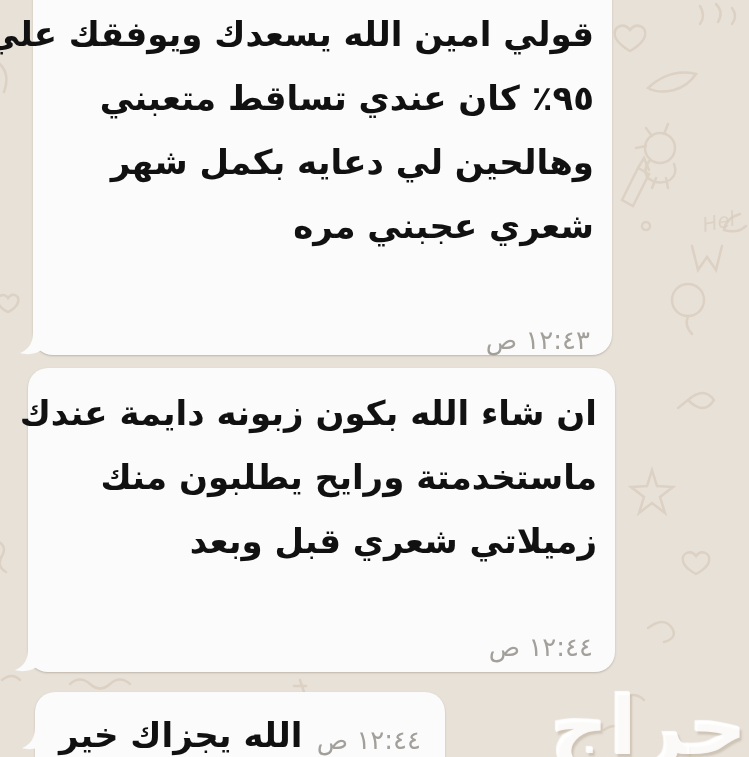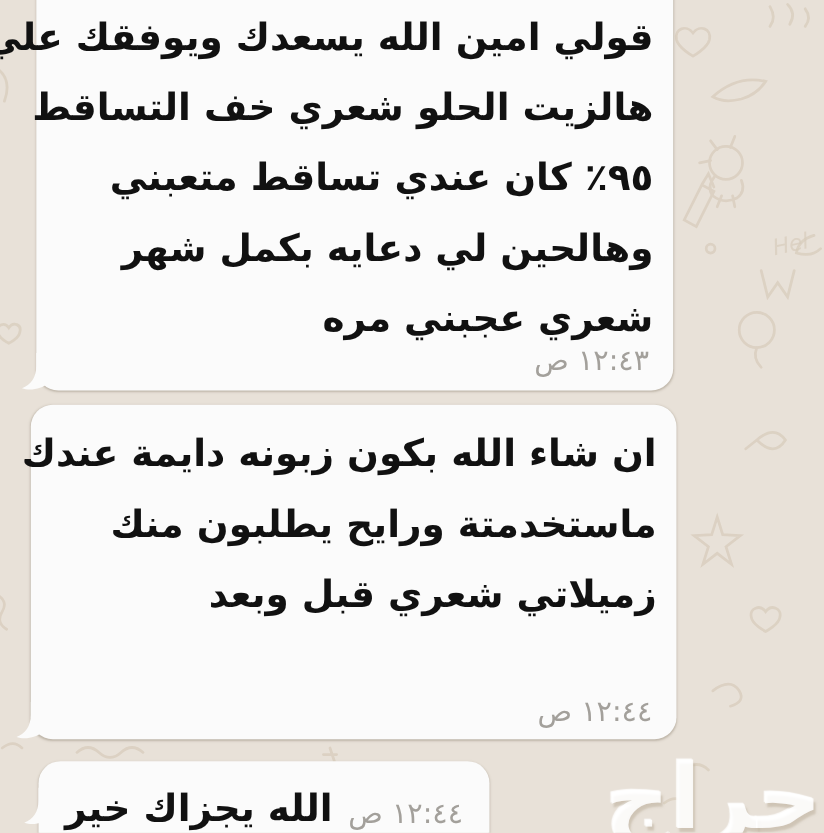--- a/index.html
+++ b/index.html
@@ -30,21 +30,21 @@
   .time{
     position:absolute;
     direction:rtl;
     color:#a3a09b;
     font-size:26px;
     font-weight:normal;
     right:22px;
   }
   #bubble1{left:33px;top:-46px;width:579px;height:401px;}
   #bubble1 .msg-text{padding-top:48px;}
-  #bubble1 .time{bottom:12px;}
+  #bubble1 .time{bottom:0;}
   #bubble2{left:28px;top:368px;width:587px;height:304px;}
   #bubble2 .msg-text{padding-top:13px;}
   #bubble2 .time{bottom:10px;}
   #bubble3{
     left:35px;top:692px;width:410px;height:86px;
     display:flex;align-items:center;justify-content:space-between;
     padding:0 24px;box-sizing:border-box;
   }
   #bubble3 .msg-text{padding:0;font-size:34px;}
   #bubble3 .time{position:static;margin-top:10px;}
@@ -97,21 +97,20 @@
     <text x="704" y="232" transform="rotate(-12 704 232)">Hel</text>
   </g>
 </svg>
 
 <div class="bubble" id="bubble1">
   <svg class="tail" viewBox="0 0 34 34" xmlns="http://www.w3.org/2000/svg">
     <path d="M14 0 L14 12 C14 22 9 29 1 32 C8 34.5 19 33 25 27 L25 0 Z"></path>
   </svg>
   <div class="msg-text">
     <div class="msg-line">قولي امين الله يسعدك ويوفقك علي</div>
-    <div class="msg-line">هالزيت الحلو شعري خف التساقط</div>
     <div class="msg-line">٩٥٪ كان عندي تساقط متعبني</div>
     <div class="msg-line">وهالحين لي دعايه بكمل شهر</div>
     <div class="msg-line">شعري عجبني مره</div>
   </div>
   <div class="time">١٢:٤٣ ص</div>
 </div>
 
 <div class="bubble" id="bubble2">
   <svg class="tail" viewBox="0 0 34 34" xmlns="http://www.w3.org/2000/svg">
     <path d="M14 0 L14 12 C14 22 9 29 1 32 C8 34.5 19 33 25 27 L25 0 Z"></path>

